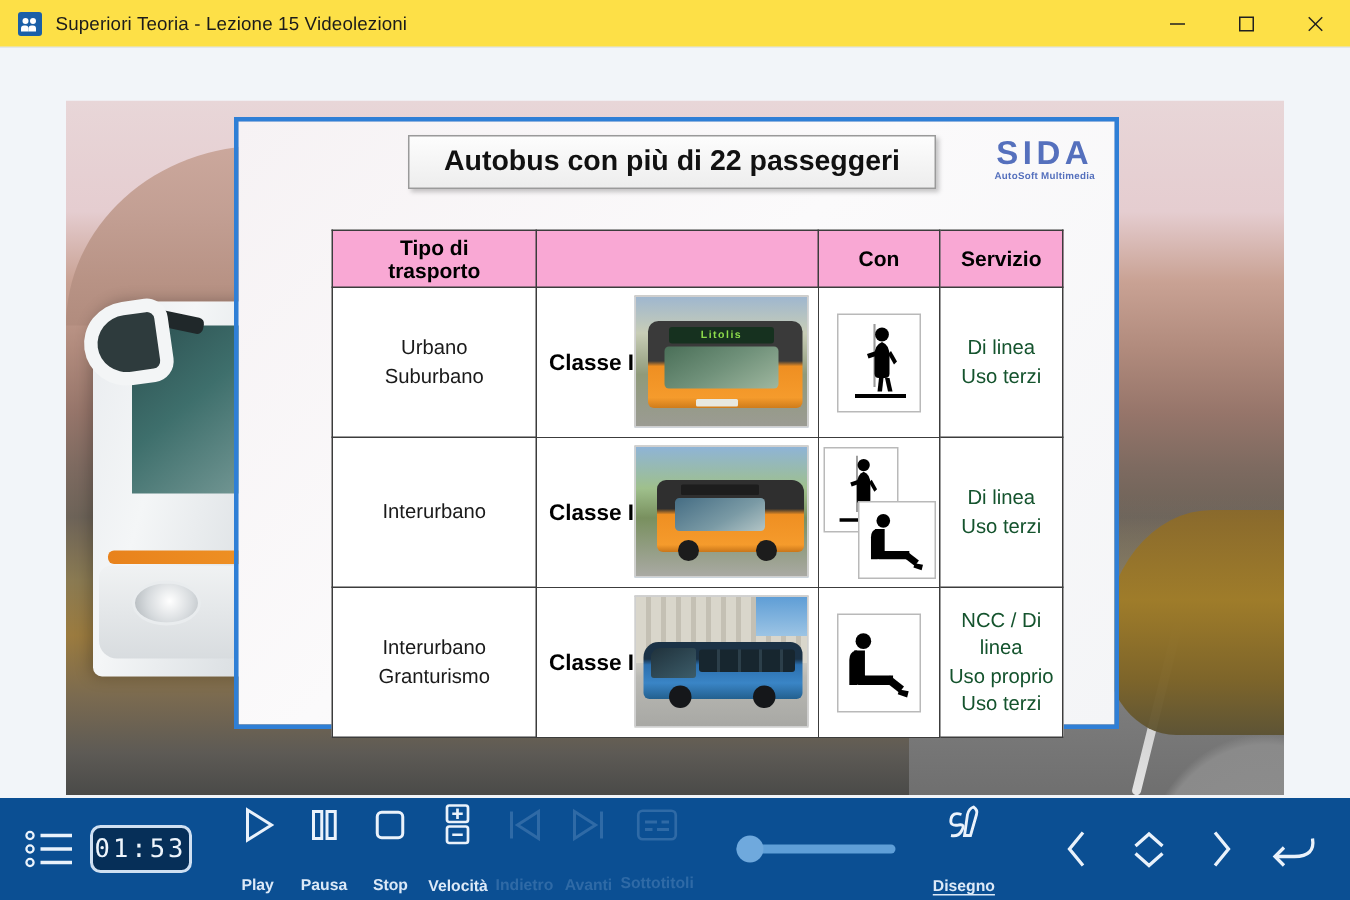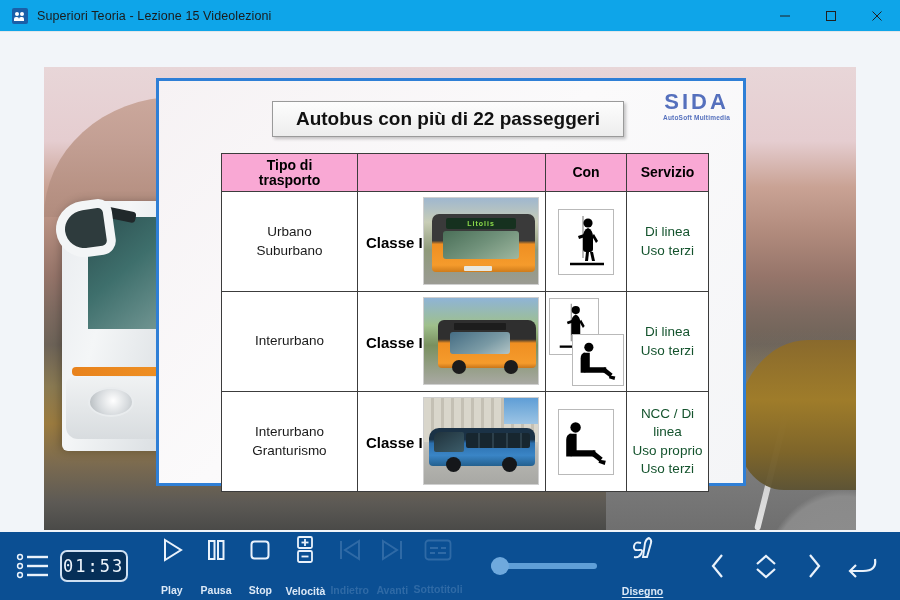--- a/index.html
+++ b/index.html
@@ -9,21 +9,21 @@
     background: #f0f3f7;
   }
   .window {
     width: 900px; height: 600px; position: relative;
     background: #f2f5f9;
     display: flex; flex-direction: column;
   }
   
   .titlebar {
     height: 32px; flex: 0 0 32px;
-    background: #0ea5e9;
+    background: #fde047;
     display: flex; align-items: center;
     border-bottom: 1px solid #e2e6ea;
   }
   .tb-icon {
     width: 16px; height: 16px; margin-left: 12px; margin-right: 9px;
     background: #1a5fa8; border-radius: 2px;
     position: relative; flex: 0 0 16px;
   }
   .tb-icon:before {
     content: ""; position: absolute; left: 3px; top: 4px;
@@ -137,21 +137,21 @@
     color: #5a76bf;
   }
   .sida-main {
     font-size: 22px; letter-spacing: 3px; font-weight: bold; color: #5570bd;
     line-height: 1;
   }
   .sida-sub {
     font-size: 6.5px; font-weight: bold; letter-spacing: .2px; color: #5570bd; margin-top: 1px;
   }
   .slide-title {
-    position: absolute; left: 113px; top: 20px; width: 352px; height: 36px;
+    position: absolute; left: 113px; top: 9px; width: 352px; height: 36px;
     background: linear-gradient(to bottom, #fdfdfd, #ededed);
     border: 1px solid #9a9a9a;
     box-shadow: 2px 2px 3px rgba(0,0,0,.22);
     display: flex; align-items: center; justify-content: center;
     font-size: 19px; font-weight: bold; color: #111;
   }
   
   table.cls {
     position: absolute; left: 62px; top: 72px; width: 487px;
     border-collapse: collapse; table-layout: fixed;

